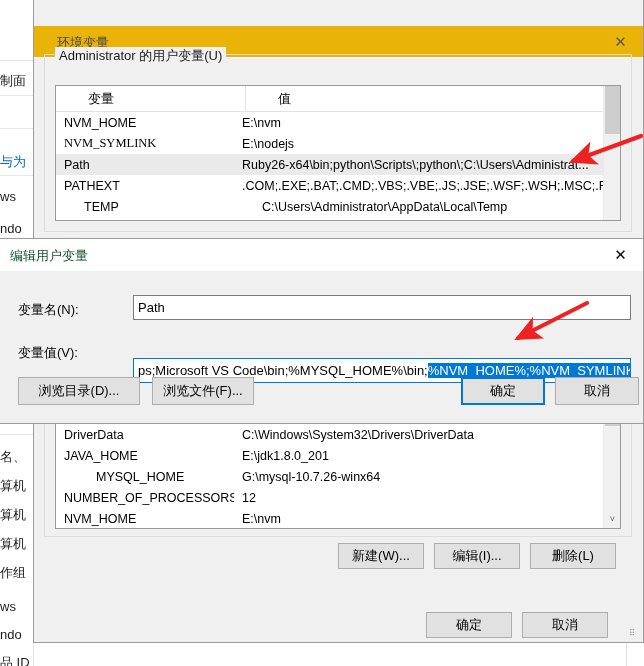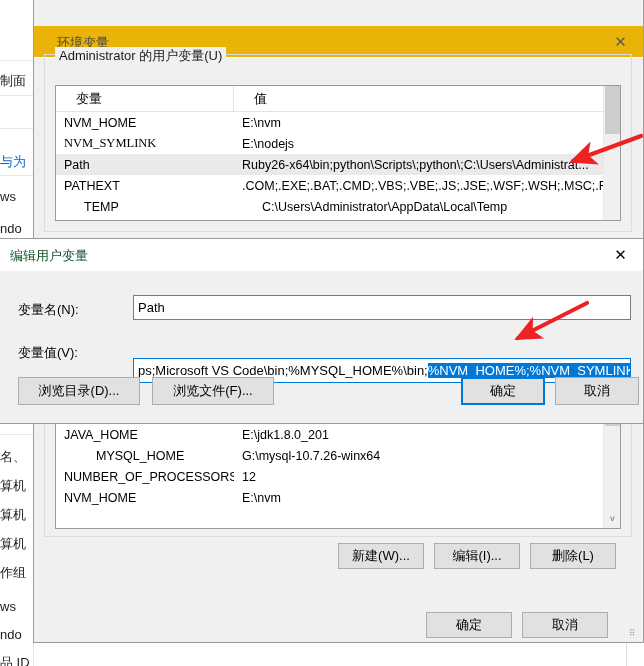--- a/index.html
+++ b/index.html
@@ -100,21 +100,21 @@
   .lv-header {
     display: flex;
     height: 26px;
     border-bottom: 1px solid #e3e3e3;
     background: #ffffff;
   }
   .lv-header .col {
     font-size: 13px; color: #000;
     padding: 4px 0 0 20px;
     border-right: 1px solid #e3e3e3;
-    white-space: nowrap; overflow: hidden;
+    white-space: nowrap; overflow: hidden; margin-left: 12px;
   }
   .lv-row {
     display: flex;
     height: 21px;
     align-items: center;
     font-size: 12.5px;
     color: #000;
   }
   .lv-row.sel { background: #eaeaea; }
   .lv-cell {
@@ -288,20 +288,24 @@
         <div class="lv-thumb" style="top:0px; height:48px;"></div>
       </div>
     </div>
 
     <div class="groupbox" style="left:10px; top:244px; width:588px; height:293px;"></div>
 
     <div class="listview" style="left:21px; top:280px; width:566px; height:249px;">
       <div style="height:143px;"></div>
       <div id="sys-rows">
           <div class="lv-row">
+            <div class="lv-cell" style="width: 178px;">DriverData</div>
+            <div class="lv-cell" style="flex: 1 1 0%;">C:\Windows\System32\Drivers\DriverData</div>
+          </div>
+          <div class="lv-row">
             <div class="lv-cell" style="width: 178px;">JAVA_HOME</div>
             <div class="lv-cell" style="flex: 1 1 0%;">E:\jdk1.8.0_201</div>
           </div>
           <div class="lv-row">
             <div class="lv-cell" style="width: 178px; padding-left: 40px;">MYSQL_HOME</div>
             <div class="lv-cell" style="flex: 1 1 0%;">G:\mysql-10.7.26-winx64</div>
           </div>
           <div class="lv-row">
             <div class="lv-cell" style="width: 178px;">NUMBER_OF_PROCESSORS</div>
             <div class="lv-cell" style="flex: 1 1 0%;">12</div>
@@ -340,21 +344,21 @@
     </div>
 
     <div class="we-label" style="left:18px; top:105px;">变量值(V):</div>
     <div class="textbox focused" style="left:133px; top:99px; width:498px; height:25px;margin-top:20px;">
       <span>ps;Microsoft VS Code\bin;%MYSQL_HOME%\bin;</span>
         <span class="sel-text">%NVM_HOME%;%NVM_SYMLINK%</span>
         <span class="caret"></span>
     </div>
 
     <div class="btn" style="left:18px; top:138px; width:122px; height:28px;">浏览目录(D)...</div>
-    <div class="btn" style="left:152px; top:138px; width:122px; height:28px;">浏览文件(F)...</div>
+    <div class="btn" style="left:152px; top:138px; width:102px; height:28px;">浏览文件(F)...</div>
     <div class="btn default" style="left:461px; top:138px; width:84px; height:28px;">确定</div>
     <div class="btn" style="left:555px; top:138px; width:84px; height:28px;">取消</div>
   </div>
 
   <svg class="arrow-svg" style="left:555px; top:130px;" width="89" height="45">
     <defs>
       <marker id="ah1" markerWidth="7" markerHeight="7" refX="5.5" refY="3.2" orient="auto">
         <path d="M0,0.3 L6.5,3.2 L0,6.1 L1.6,3.2 Z" fill="#ee2222"></path>
       </marker>
     </defs>

